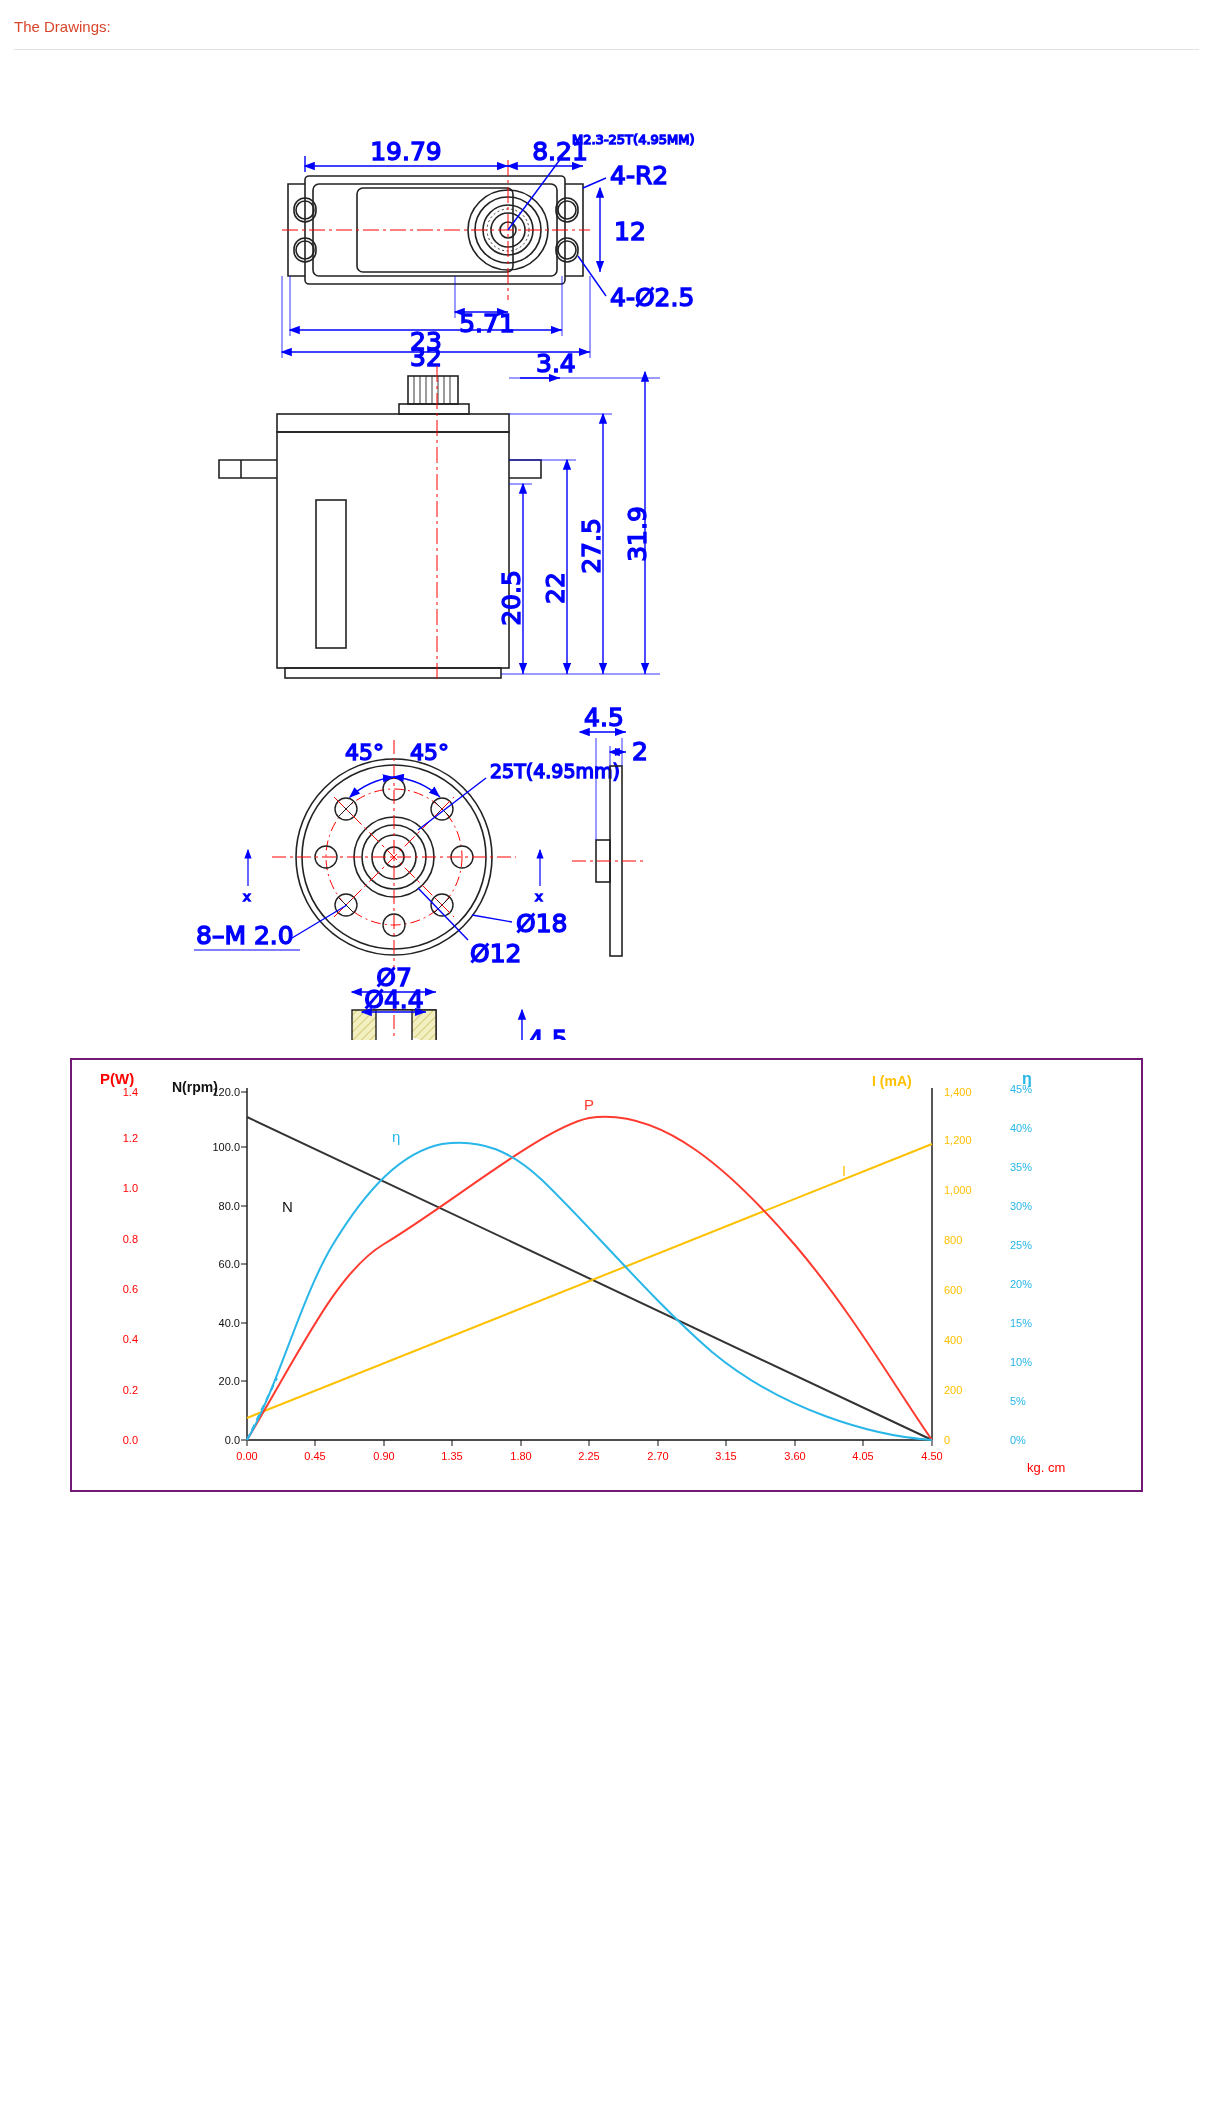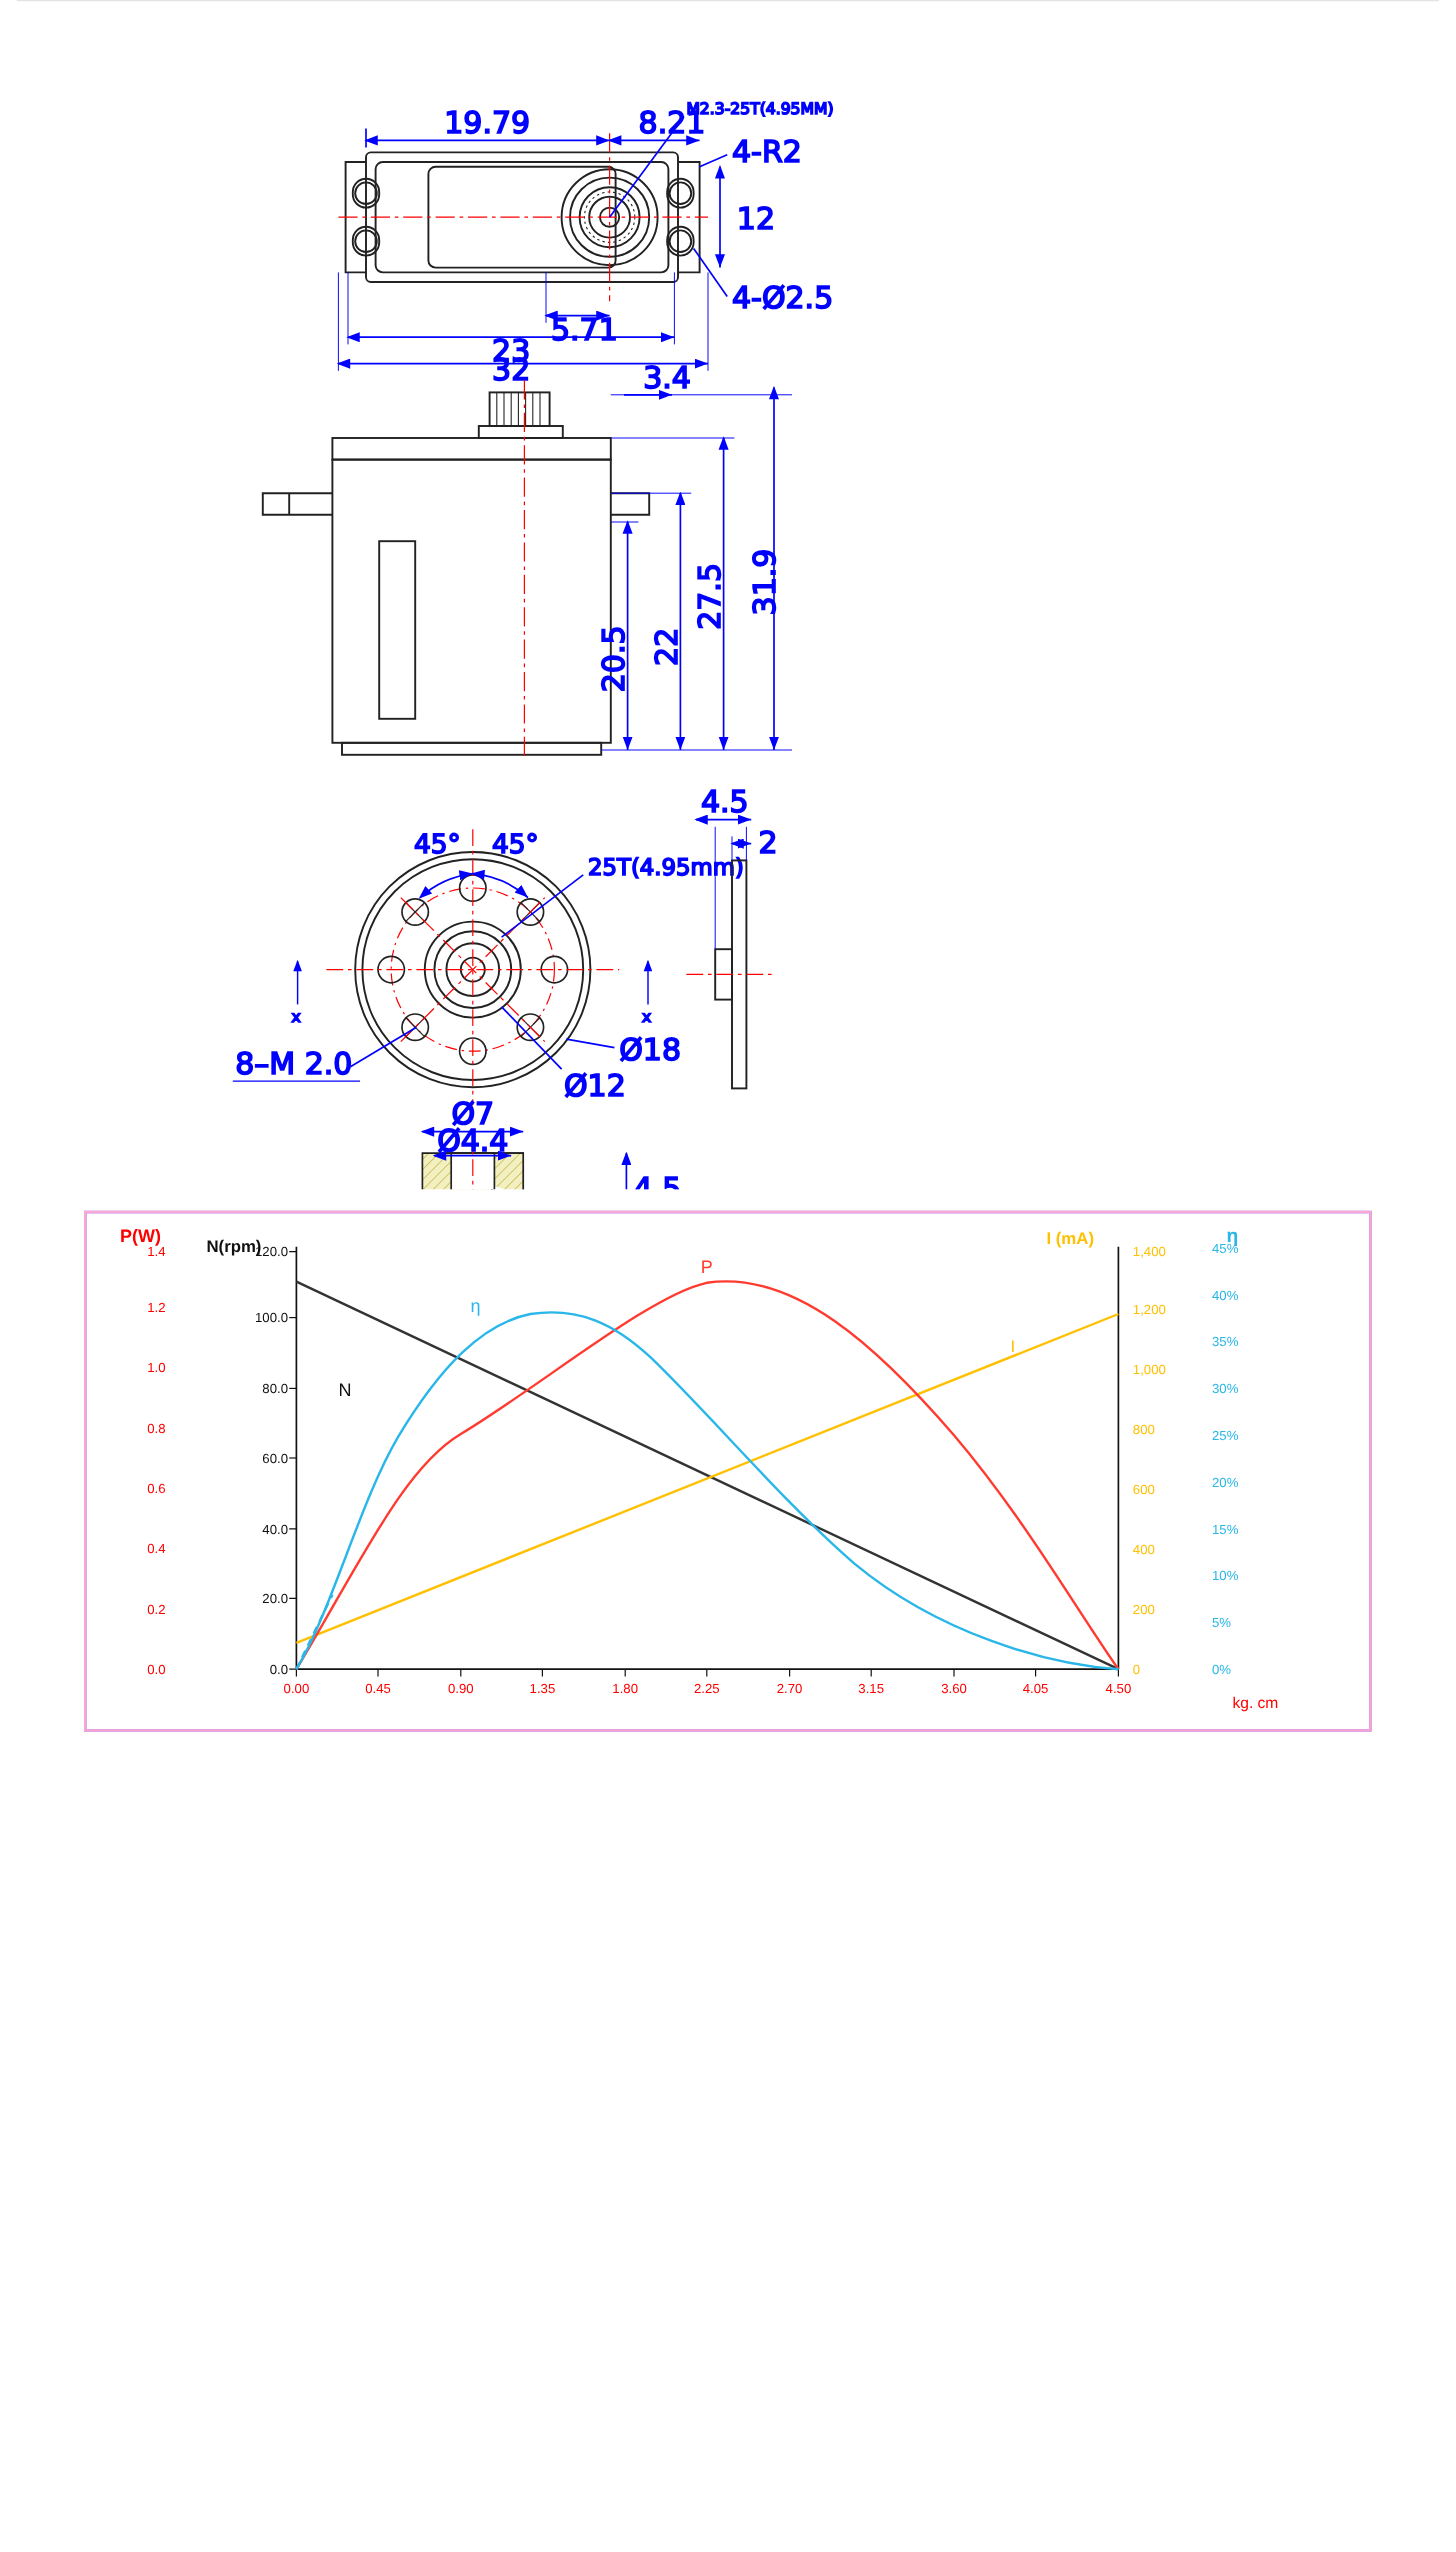--- a/index.html
+++ b/index.html
@@ -6,29 +6,30 @@
   body{width:1213px;font-family:"Liberation Sans",sans-serif;color:#222;}
   .page{width:1213px;position:relative;}
   .section-title{color:#d9452b;font-size:15px;padding:18px 0 14px 14px;}
   .rule{height:1px;background:#e3e3e3;margin:0 14px 10px 14px;}
 
   
   .drawings{position:relative;width:1213px;height:980px;text-decoration:underline;}
   svg.tech{display:block;}
 
   
-  .chart-wrap{margin:18px 70px 40px 70px;border:2px solid #f9a8d4;background:#8b5cf6;}
+  .chart-wrap{margin:18px 70px 40px 70px;border:2px solid #701a75;background:#f97316;}
   .chart-inner{position:relative;width:100%;height:430px;}
   svg.chart{display:block;}
 </style>
 </head>
 <body>
 
 <div class="page">
 
+  <div class="section-title">The Drawings:</div>
   <div class="rule"></div>
 
   <div class="drawings">
     <svg class="tech" width="1213" height="980" viewBox="0 0 1213 980" xmlns="http://www.w3.org/2000/svg">
       <defs>
         <marker id="ar" markerWidth="9" markerHeight="9" refX="8" refY="3" orient="auto">
           <path d="M0,0 L8,3 L0,6 z" fill="#0000ff"></path>
         </marker>
         <marker id="arS" markerWidth="9" markerHeight="9" refX="1" refY="3" orient="auto">
           <path d="M8,0 L0,3 L8,6 z" fill="#0000ff"></path>

